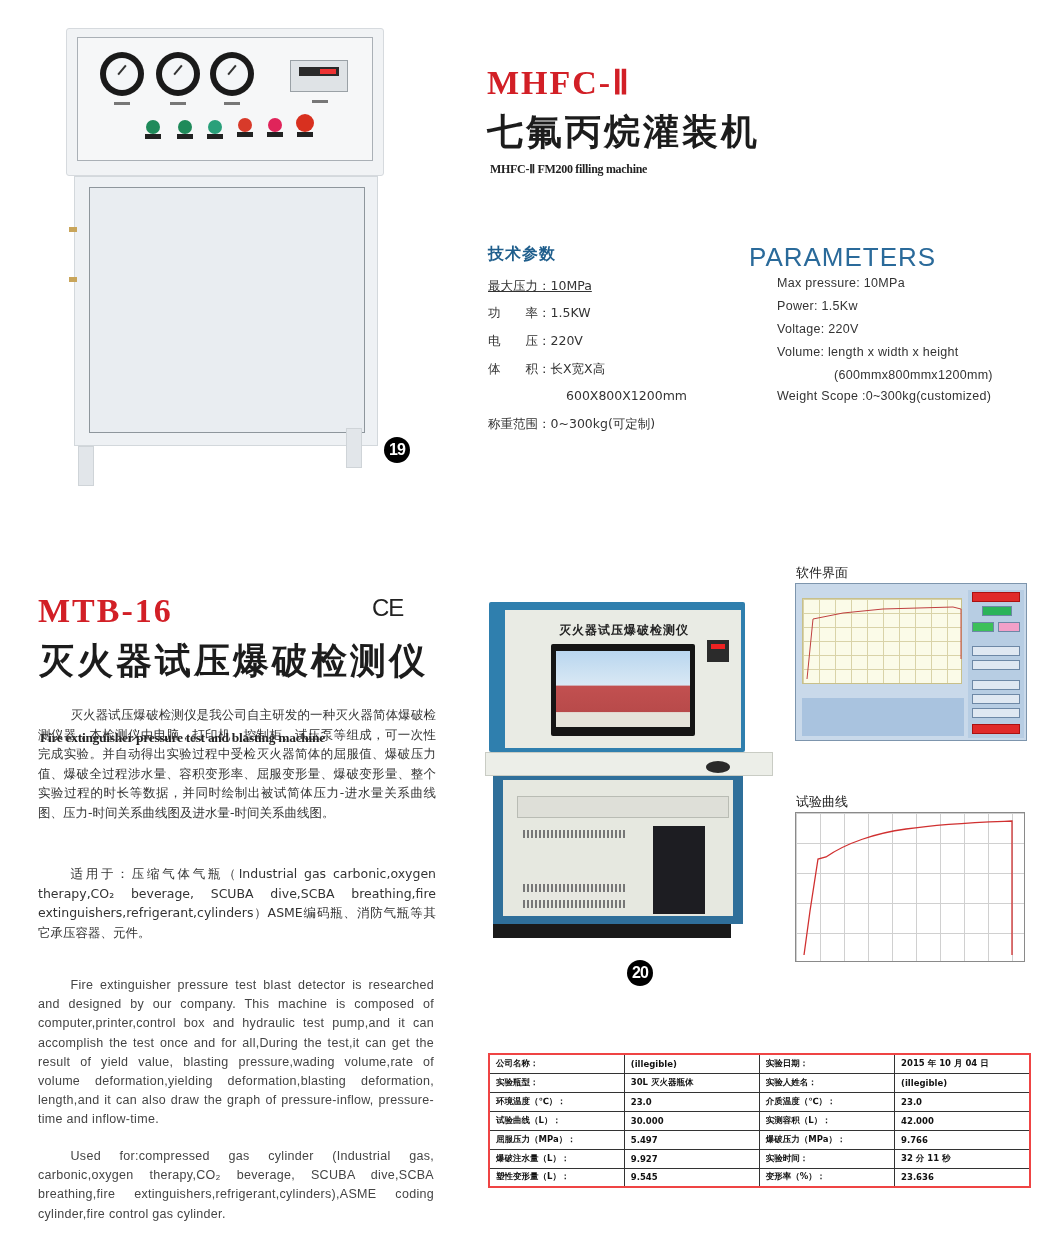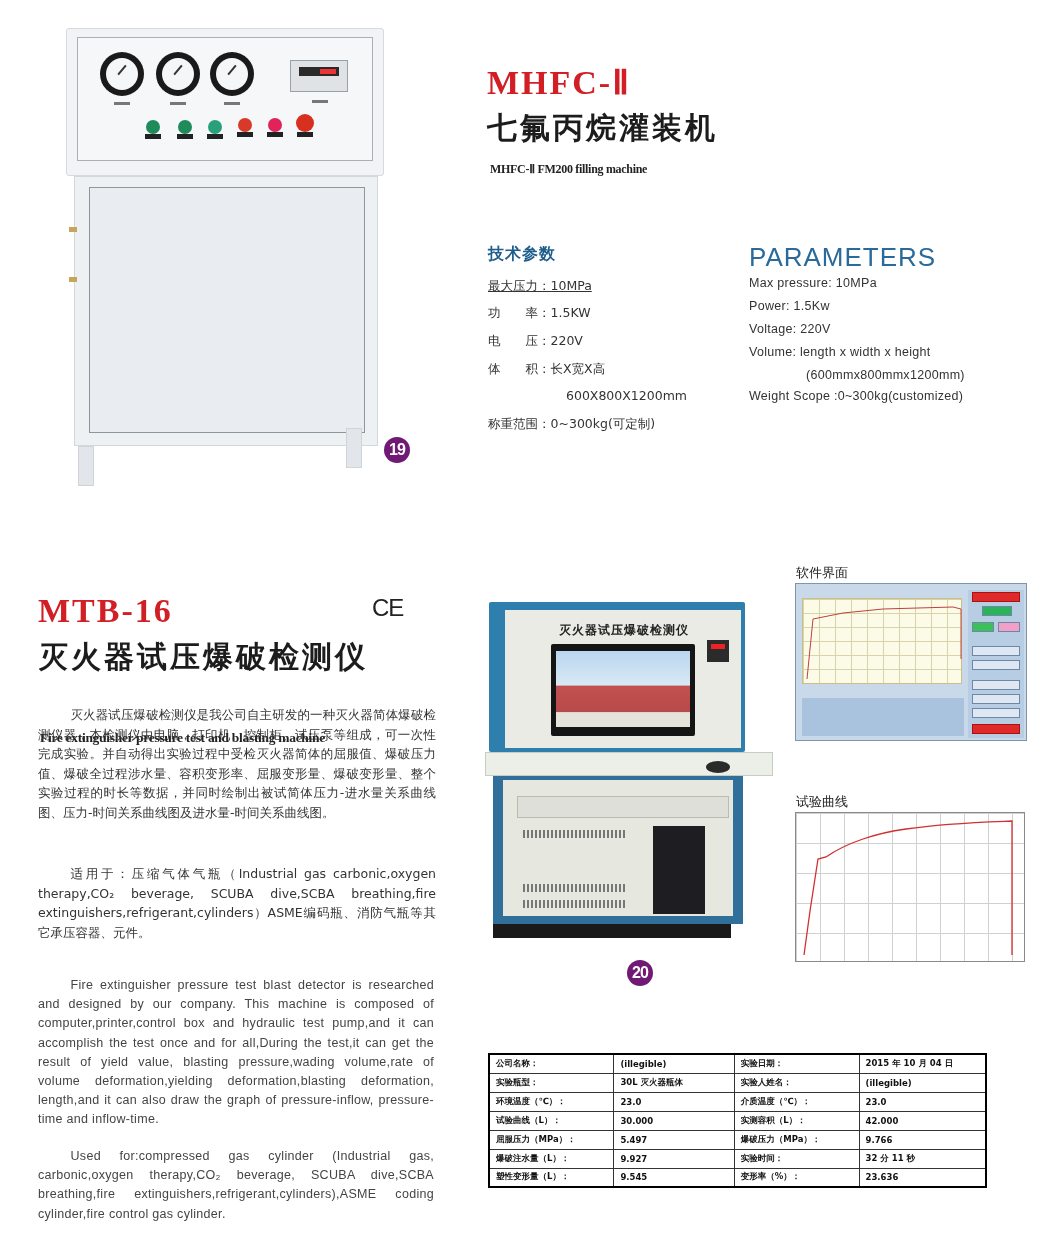--- a/index.html
+++ b/index.html
@@ -17,31 +17,31 @@
     .meter { position:absolute; left:212px; top:22px; width:58px; height:32px; background:#dfe3e6; border:1px solid #9aa1a6; }
     .meter .disp { position:absolute; left:8px; top:6px; width:40px; height:9px; background:#2a2a2a; }
     .meter .disp::after { content:""; position:absolute; right:3px; top:2px; width:16px; height:5px; background:#e33; }
     .lamp { position:absolute; width:14px; height:14px; border-radius:50%; }
     .lamp-base { position:absolute; width:16px; height:5px; background:#222; }
     .m19-lower { position:absolute; left:8px; top:148px; width:304px; height:270px; background:#eef1f4; border:1px solid #d3d8dc; }
     .m19-door { position:absolute; left:14px; top:10px; width:276px; height:246px; border:1px solid #8e969c; background:#e9edf1; }
     .m19-leg { position:absolute; width:16px; height:40px; background:#e2e6ea; border:1px solid #cfd4d8; }
     .m19-fitting { position:absolute; left:-6px; width:8px; height:5px; background:#c9a55a; }
 
-    .badge { position:absolute; width:26px; height:26px; border-radius:50%; background:#701a75; color:#fff; font-family:"Liberation Sans", sans-serif; font-size:16px; font-weight:bold; text-align:center; line-height:26px; letter-spacing:-1px; }
+    .badge { position:absolute; width:26px; height:26px; border-radius:50%; background:#000000; color:#fff; font-family:"Liberation Sans", sans-serif; font-size:16px; font-weight:bold; text-align:center; line-height:26px; letter-spacing:-1px; }
 
     
     .model { font-family:"Liberation Serif", serif; font-weight:bold; color:#d21f26; font-size:34px; letter-spacing:2px; }
-    .cn-title { font-family:"DejaVu Sans", sans-serif; font-weight:bold; color:#1c1c1c; font-size:30px; letter-spacing:3px;text-align:center; }
+    .cn-title { font-family:"DejaVu Sans", sans-serif; font-weight:bold; color:#1c1c1c; font-size:36px; letter-spacing:3px;text-align:center; }
     .en-sub { font-family:"Liberation Serif", serif; font-weight:bold; color:#222; font-size:12px; letter-spacing:-0.3px; }
 
     .param-head-cn { font-weight:bold; color:#1f5e8c; font-size:16px; letter-spacing:1px; }
     .param-head-en { font-family:"Liberation Sans", sans-serif; color:#2a6a9a; font-size:26px; letter-spacing:1px; }
     .param-line { font-size:12.5px; color:#333; white-space:nowrap; }
-    .param-line-en { font-family:"Liberation Sans", sans-serif; font-size:12.5px; color:#333; white-space:nowrap; letter-spacing:0.3px; }
+    .param-line-en { font-family:"Liberation Sans", sans-serif; font-size:12.5px; color:#333; white-space:nowrap; letter-spacing:0.3px;margin-left:28px; }
 
     
     .ce { font-family:"Liberation Sans", sans-serif; font-size:24px; color:#222; letter-spacing:-1px; }
     .para { font-size:12.5px; color:#333; line-height:19.5px; text-align:justify; }
     .para-en { font-family:"Liberation Sans", sans-serif; font-size:12.5px; color:#444; line-height:19.2px; text-align:justify; letter-spacing:0.3px; }
     .indent { text-indent: 2.6em; }
 
     
     .m20 { left:483px; top:600px; width:300px; height:360px; }
     .m20-frame { position:absolute; left:6px; top:2px; width:256px; height:150px; background:#2f7fae; border-radius:2px; }
@@ -65,21 +65,21 @@
     .sw { left:795px; top:583px; width:232px; height:158px; background:#c9d9ea; border:1px solid #7d95ad; }
     .sw-plot { position:absolute; left:6px; top:14px; width:160px; height:86px; background:#fbfbe8; border:1px solid #c8c08a;
       background-image: linear-gradient(#d9d3a8 1px, transparent 1px), linear-gradient(90deg, #d9d3a8 1px, transparent 1px); background-size: 16px 14px; }
     .sw-side { position:absolute; left:172px; top:6px; width:56px; height:148px; background:#b7cde3; }
     .sw-btn { position:absolute; left:4px; width:48px; height:10px; border:1px solid #6d88a6; background:#dfe8f2; }
     .sw-bottom { position:absolute; left:6px; top:114px; width:162px; height:38px; background:#a9c3df; }
     .curve { left:795px; top:812px; width:230px; height:150px; background:#fff; border:1px solid #8a8a8a;
       background-image: linear-gradient(#d0d0d0 1px, transparent 1px), linear-gradient(90deg, #d0d0d0 1px, transparent 1px); background-size: 24px 30px; }
 
     
-    .rtable { left:488px; top:1053px; width:499px; border-collapse:collapse; border:2px solid #000000; }
+    .rtable { left:488px; top:1053px; width:543px; border-collapse:collapse; border:2px solid #ef4444; }
     .rtable td { border:1.5px solid #333; font-size:8.5px; font-weight:bold; color:#111; height:19px; padding:0 6px; white-space:nowrap; }
     .rtable td.k { width:136px; }
     .rtable td.v { width:136px; }
   </style>
 </head>
 <body>
 
 <div class="abs m19-cab">
   <div class="m19-top">
     <div class="m19-toppanel">

